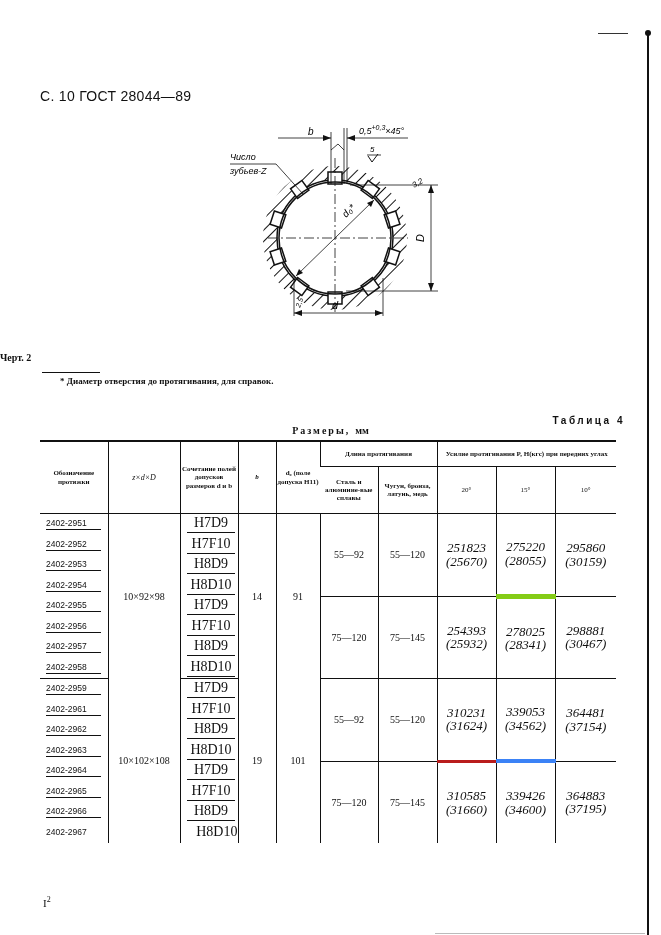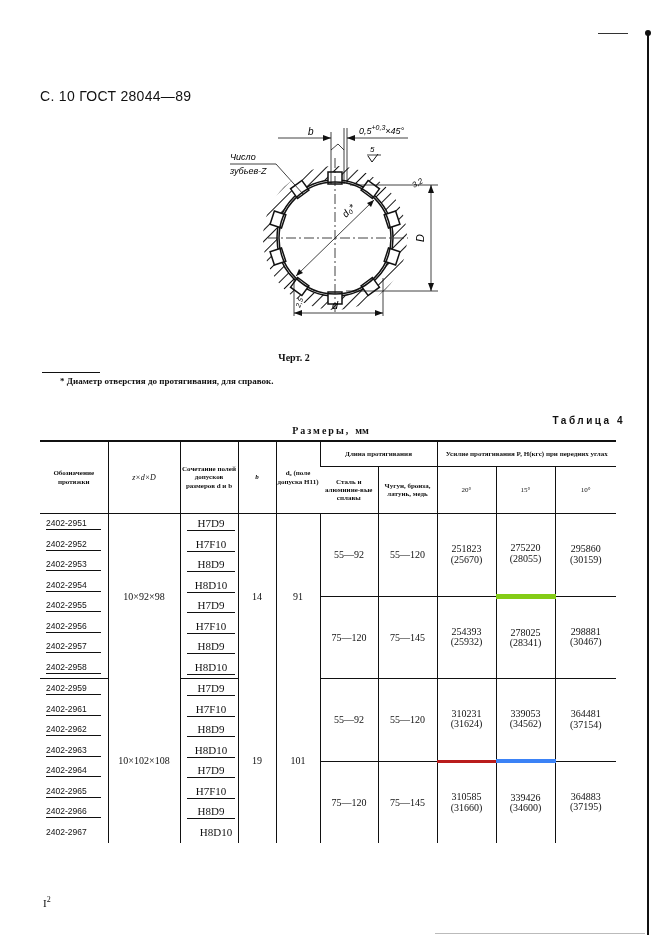--- a/index.html
+++ b/index.html
@@ -6,43 +6,43 @@
     body { width: 661px; height: 935px; position: relative; overflow: hidden; font-family: "Liberation Serif", serif; color: #111; }
 
     .page-header { position: absolute; left: 40px; top: 88px; font-family: "Liberation Sans", sans-serif; font-weight: normal; font-size: 14px; letter-spacing: 0.3px; }
 
     .right-margin-line { position: absolute; left: 647px; top: 35px; width: 2px; height: 900px; background: #111; }
     .right-margin-cap { position: absolute; left: 645px; top: 30px; width: 6px; height: 6px; border-radius: 50%; background: #111; }
     .top-dash { position: absolute; left: 598px; top: 33px; width: 30px; height: 1px; background: #333; }
 
     .drawing { position: absolute; left: 228px; top: 118px; width: 240px; height: 210px; }
 
-    .caption { position: absolute; left: 0; width: 588px; top: 352px; text-align: center; font-size: 10px; font-weight: bold; }
+    .caption { position: absolute; left: 0; width: 588px; top: 352px; text-align: left; font-size: 10px; font-weight: bold; }
     .footnote-rule { position: absolute; left: 42px; top: 372px; width: 58px; height: 1px; background: #111; }
     .footnote { position: absolute; left: 60px; top: 376px; font-size: 9px; font-weight: bold; }
 
     .table-label { position: absolute; right: 36px; top: 415px; font-size: 10px; font-weight: bold; letter-spacing: 2.5px; font-family: "Liberation Sans", sans-serif; }
     .table-subtitle { position: absolute; left: 0; width: 661px; top: 425px; text-align: center; font-size: 10px; font-weight: bold; }
     .table-subtitle .sp { letter-spacing: 2px; }
 
     table.spec { position: absolute; left: 40px; top: 440px; width: 576px; border-collapse: collapse; table-layout: fixed; font-size: 9px; }
     table.spec td, table.spec th { border-left: 1px solid #111; padding: 0; text-align: center; vertical-align: middle; font-weight: normal; }
     table.spec tr > *:first-child { border-left: none; }
     table.spec thead tr:first-child th { border-top: 2px solid #111; }
     table.spec thead th { border-bottom: 1px solid #111; font-size: 7px; font-weight: bold; line-height: 1.15; }
     table.spec thead tr.h2 th { height: 46px; }
     table.spec thead tr.h1 th.sub { height: 24px; }
     table.spec tbody tr:first-child td { border-top: 1px solid #111; }
     td.code { text-align: left !important; padding-left: 6px !important; font-family: "Liberation Sans", sans-serif; font-size: 8.5px; font-weight: bold; height: 20.5px; }
     td.code span, td.fit span { display: inline-block; border-bottom: 1px solid #111; padding-bottom: 1px; width: 90%; }
-    td.fit { text-align: left; padding-left: 4px !important; font-size: 11px; }
+    td.fit { text-align: left; padding-left: 4px !important; font-size: 14px; }
     td.fit span { width: 92%; }
     td.last span { border-bottom: none; }
     td.val { font-size: 10px; }
-    td.force { font-size: 10px; line-height: 1.05; }
+    td.force { font-size: 13px; line-height: 1.05; font-style: italic; }
     tr.grp-end td.cut { border-bottom: 1px solid #111; }
 
     .page-footer { position: absolute; left: 43px; top: 868px; font-size: 11px; margin-top: 27px; }
     .page-footer sup { font-size: 8px; }
     .bottom-dash { position: absolute; left: 435px; top: 933px; width: 210px; height: 1px; background: #bbb; }
   </style>
 </head>
 <body>
 
 <div class="top-dash"></div>

